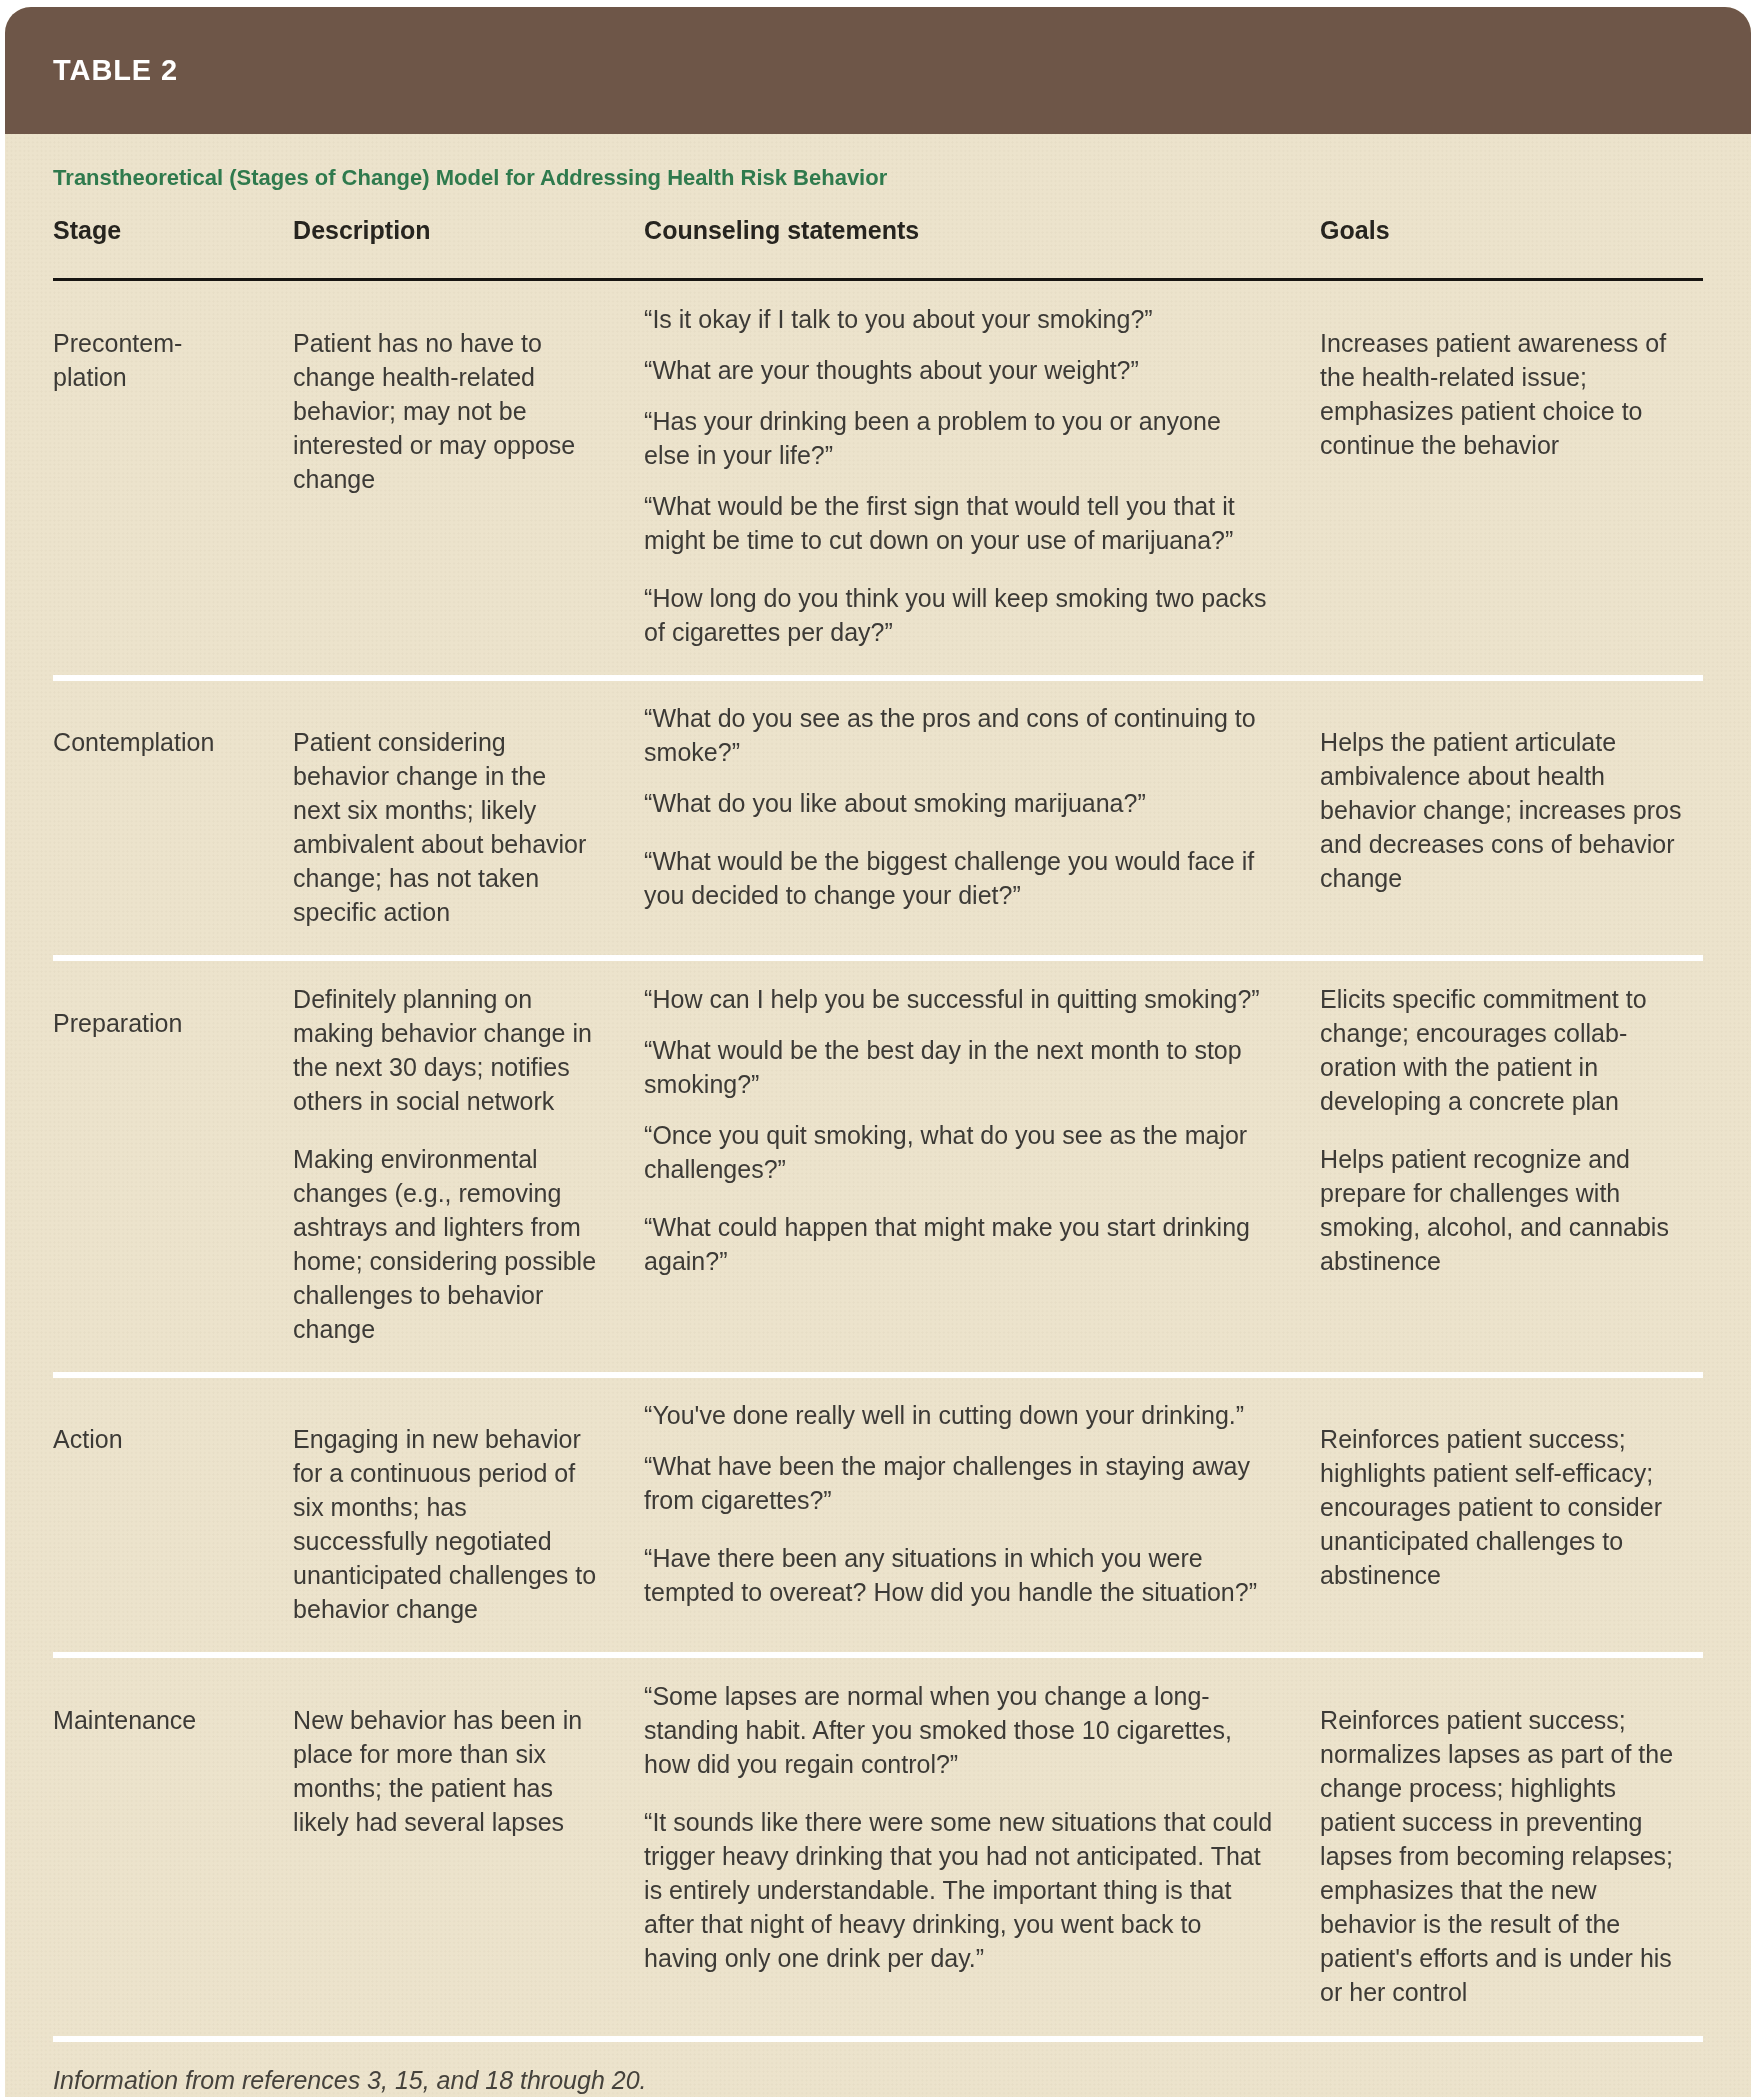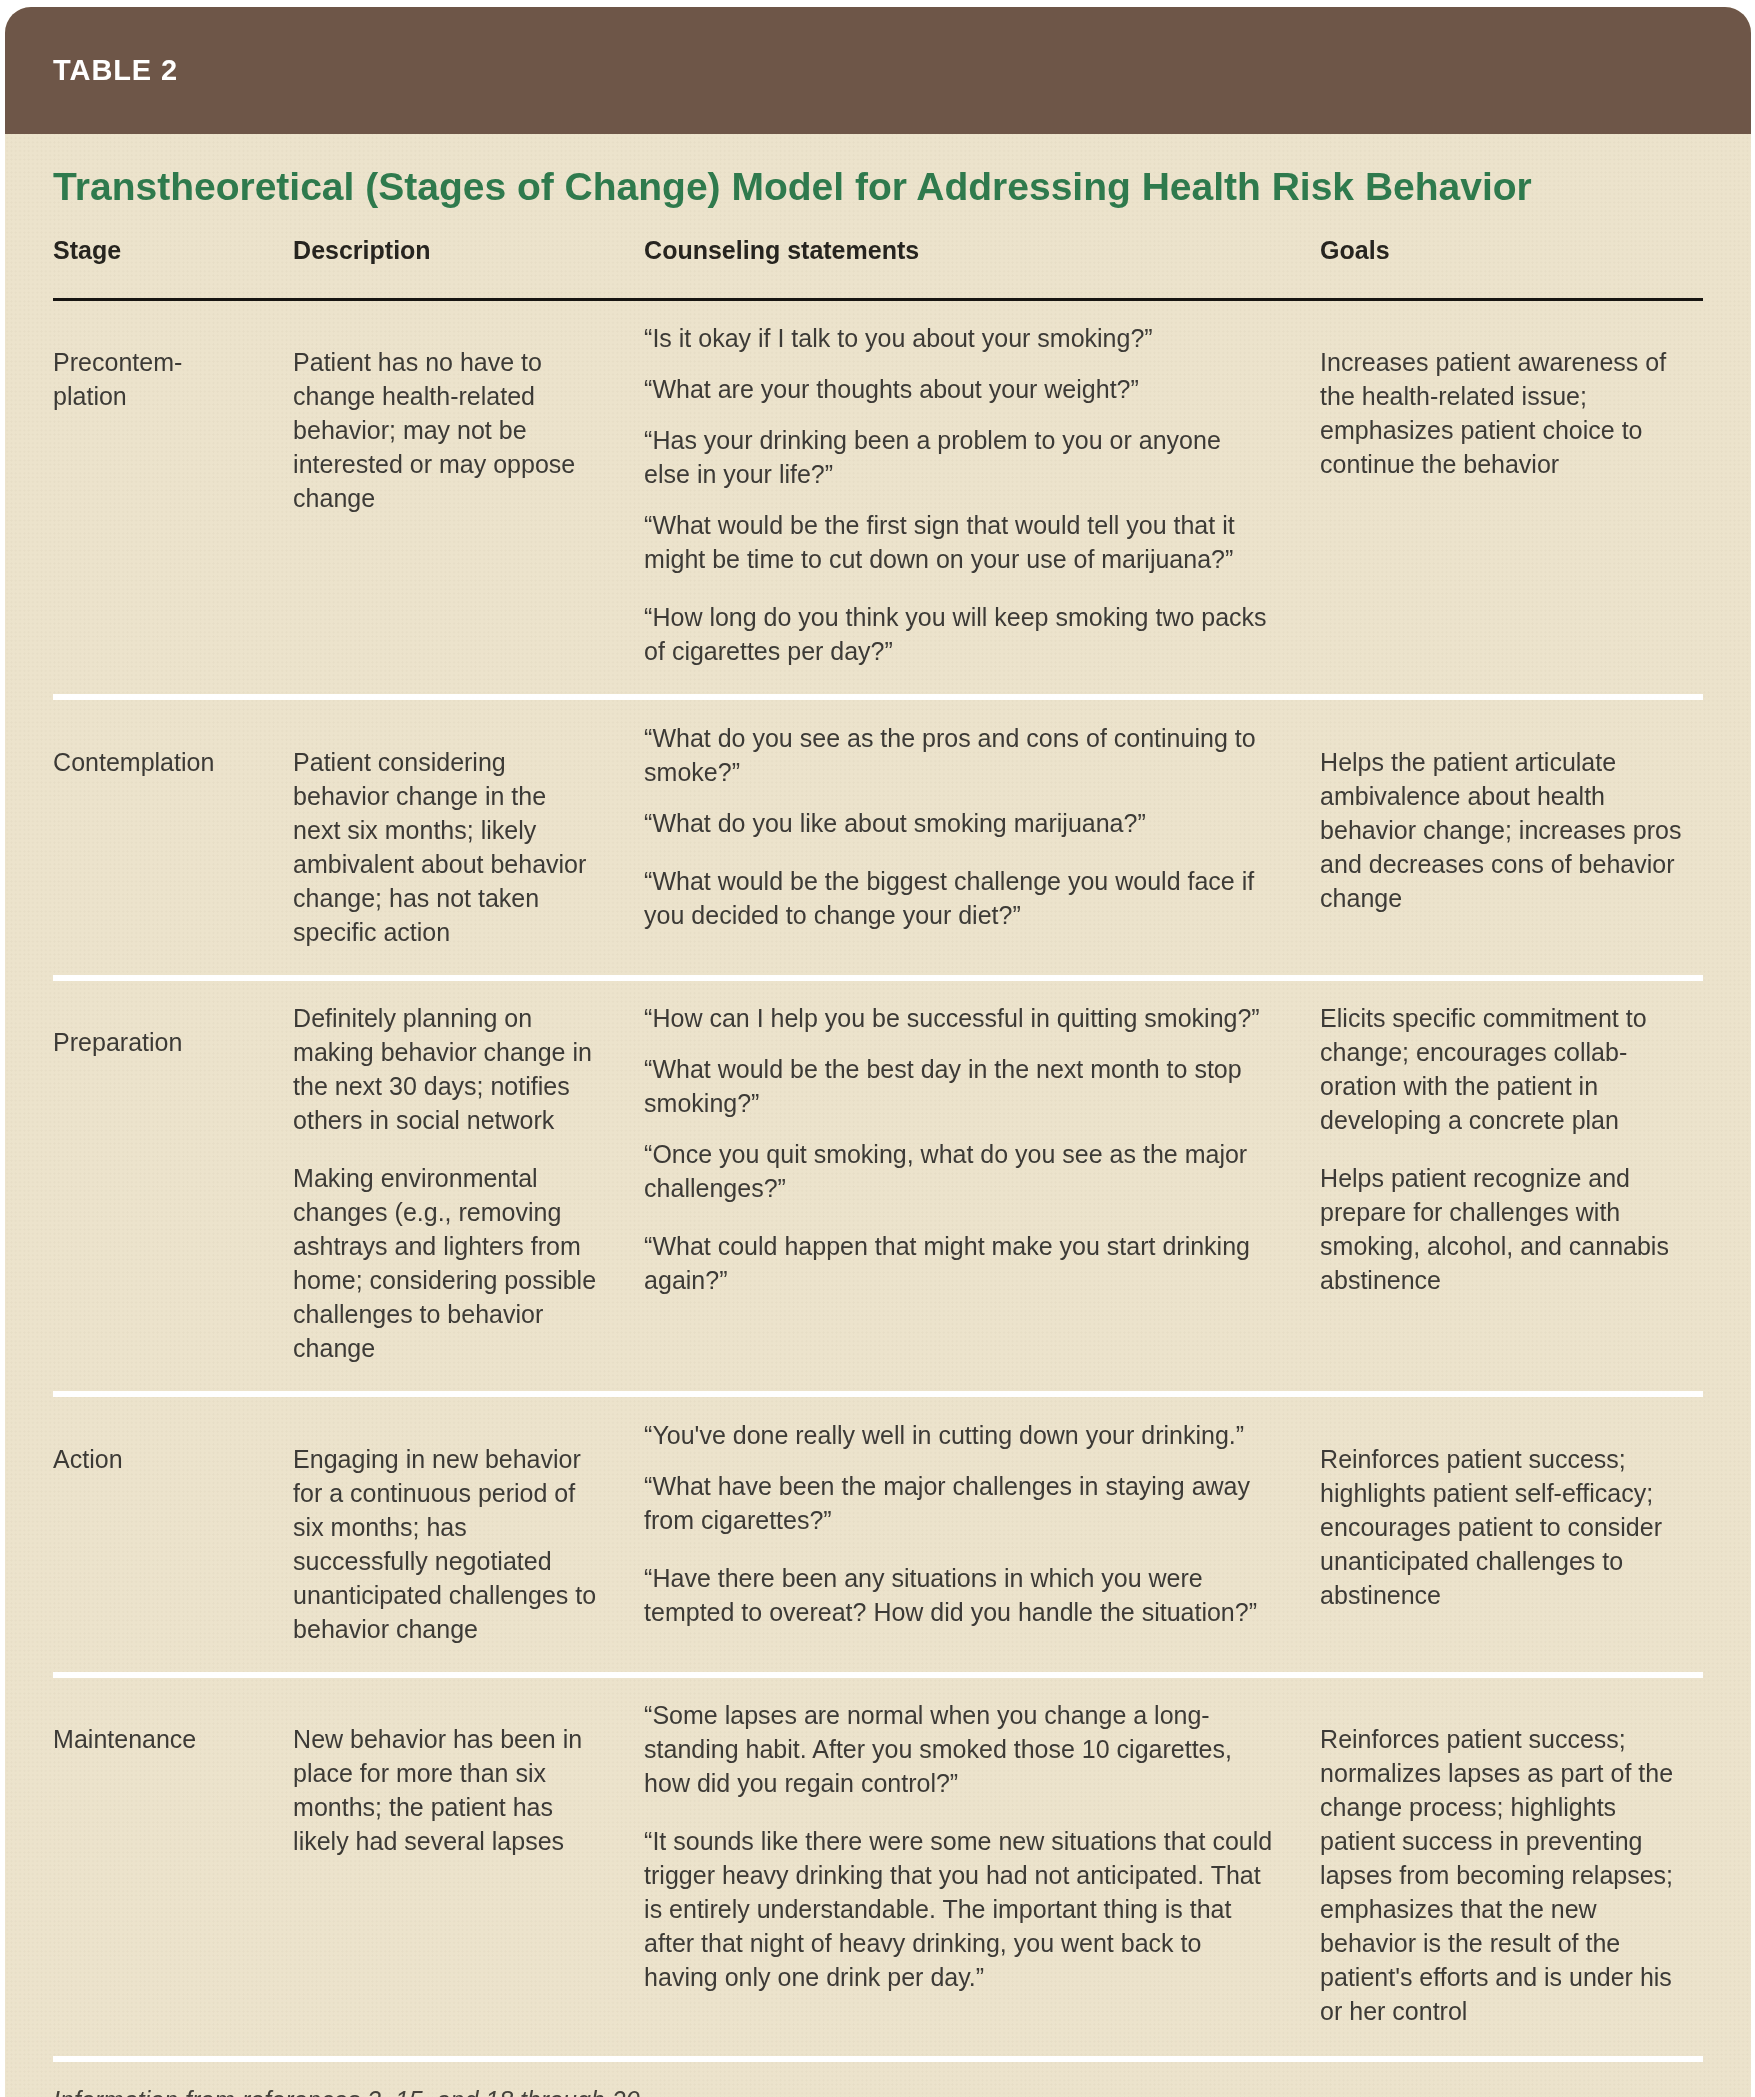--- a/index.html
+++ b/index.html
@@ -35,21 +35,21 @@
   }
   .table-tag {
     color: #fff;
     font-size: 29px;
     font-weight: 700;
     letter-spacing: 0.9px;
   }
   .card-body { padding: 0 48px; }
   .table-title {
     color: var(--title-green);
-    font-size: 39px;
+    font-size: 22px;
     font-weight: 700;
     line-height: 1.15;
     margin: 31px 0 26px;
   }
   .grid4 {
     display: grid;
     grid-template-columns: 240px 351px 676px 1fr;
   }
   .col-head-row {
     font-size: 25px;

